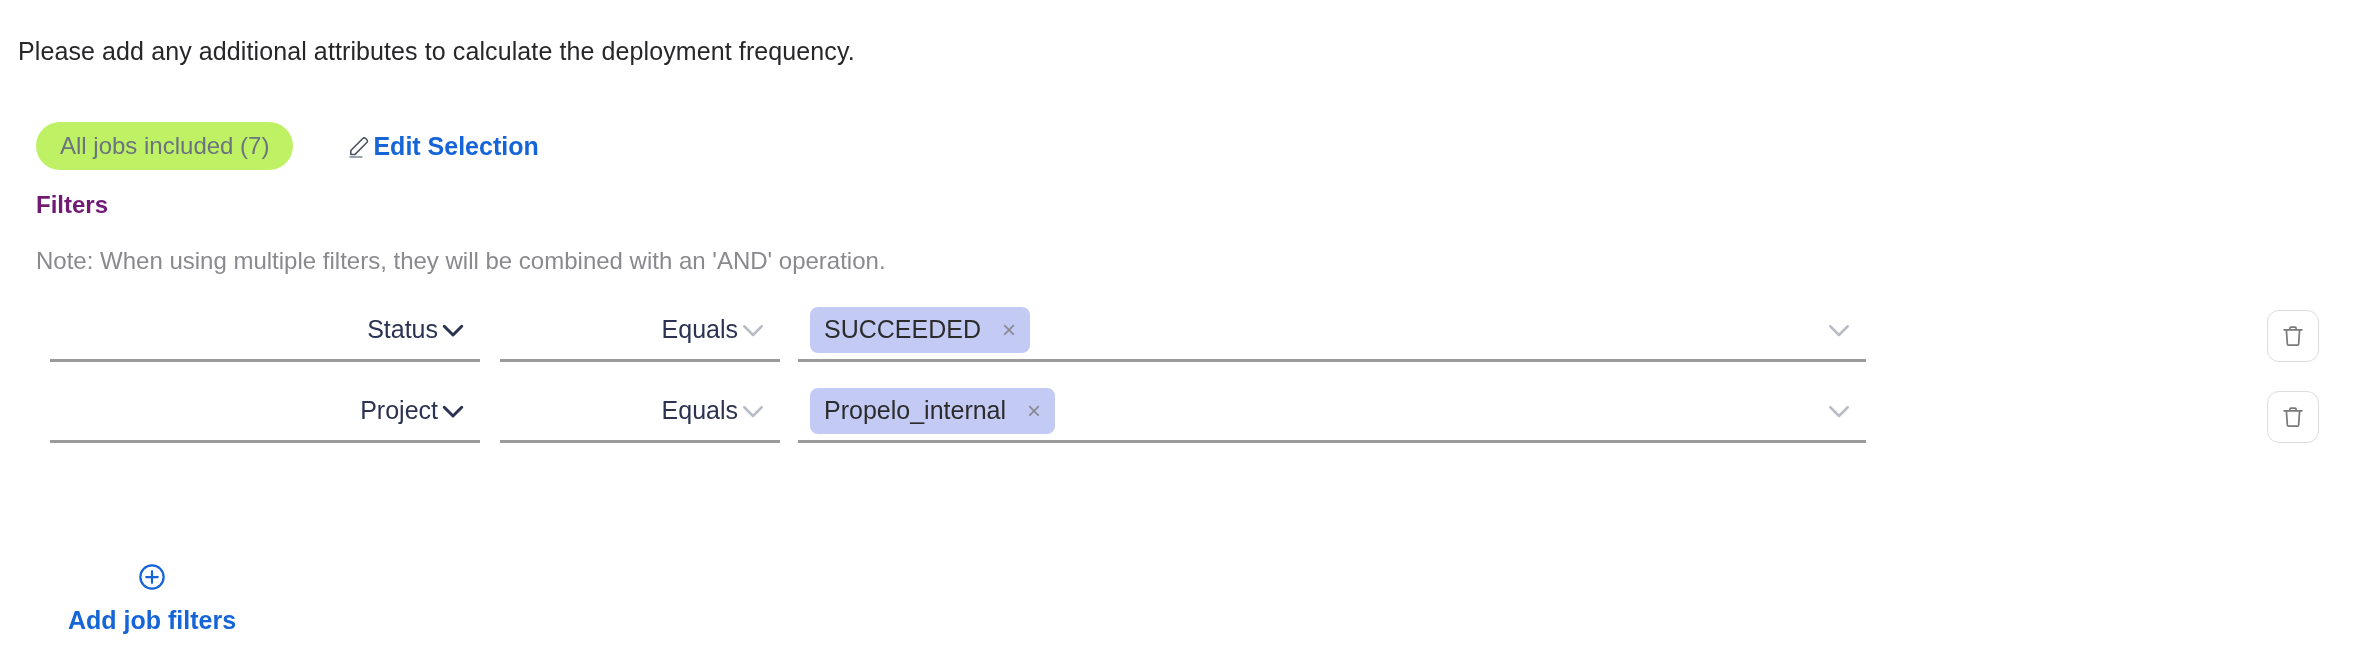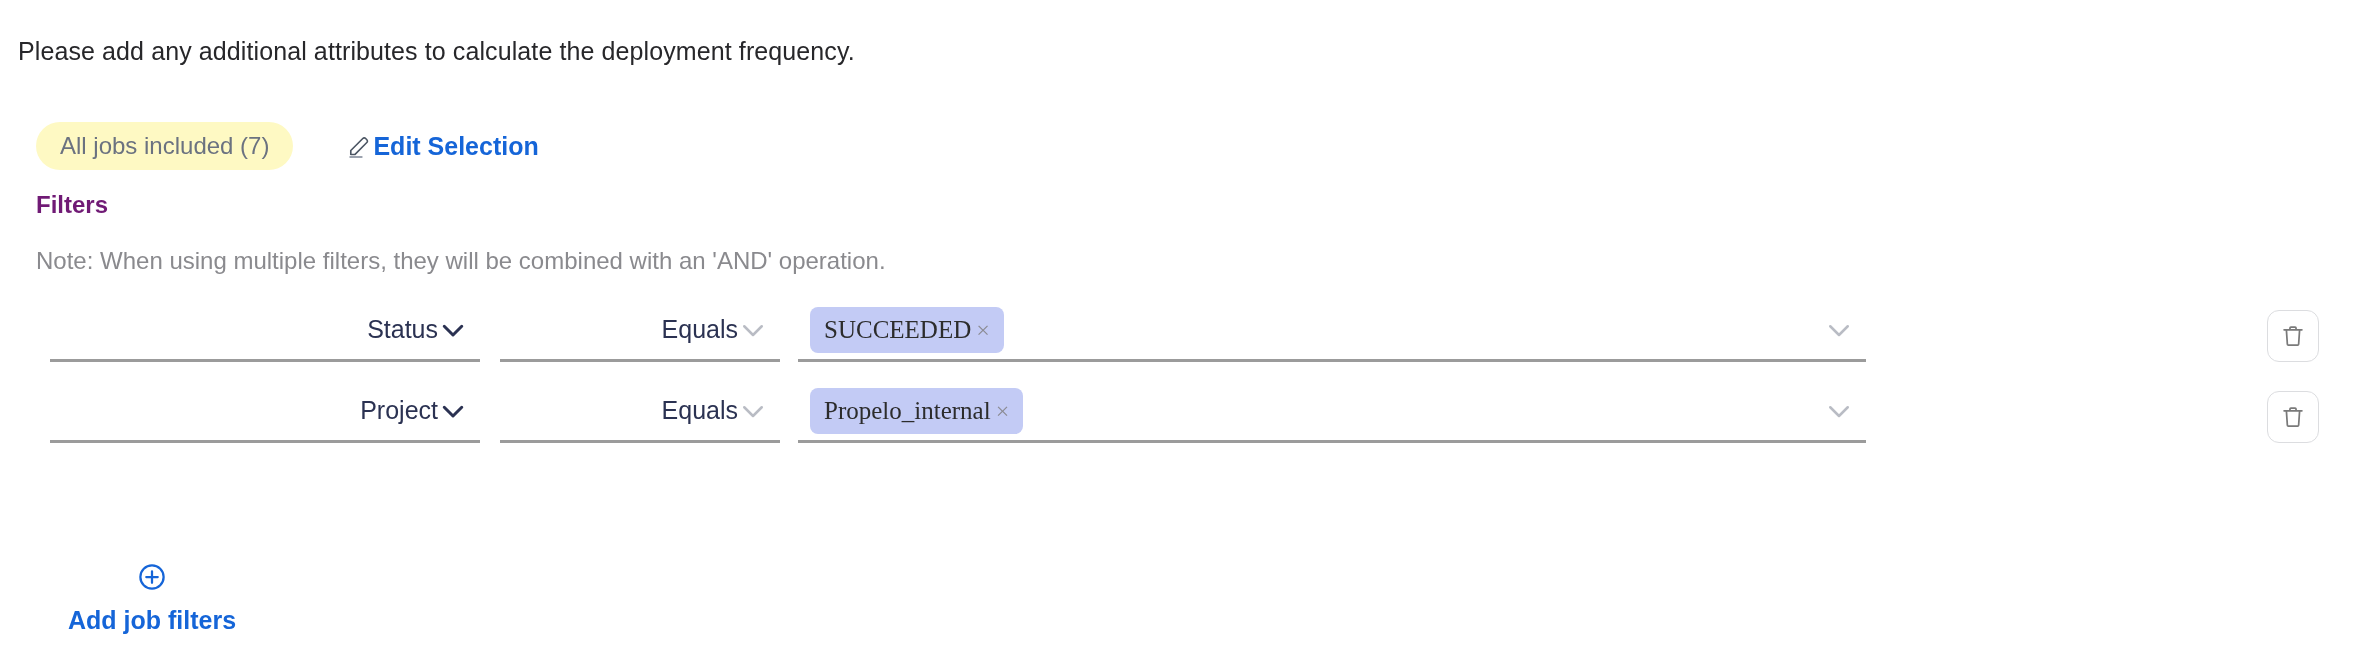--- a/index.html
+++ b/index.html
@@ -33,21 +33,21 @@
   
   .selection-row {
     position: absolute;
     left: 36px;
     top: 122px;
     display: flex;
     align-items: center;
     height: 48px;
   }
   .jobs-pill {
-    background: #fef9c3;
+    background: #bef264;
     color: #6b7280;
     border-radius: 24px;
     height: 48px;
     display: inline-flex;
     align-items: center;
     padding: 0 24px;
     font-size: 24px;
     line-height: 1;
     white-space: nowrap;
   }
@@ -145,27 +145,26 @@
     gap: 10px;
     padding-left: 12px;
     overflow: hidden;
   }
   .chip {
     background: #c3cbf5;
     border-radius: 8px;
     height: 46px;
     display: inline-flex;
     align-items: center;
-    gap: 5px;
+    gap: 21px;
     padding: 0 14px;
     font-size: 25px;
     color: #2c2c2c;
     line-height: 1;
     white-space: nowrap;
-    font-family: Liberation Serif, serif;
   }
   .chip .chip-x {
     color: #8b8b93;
     font-size: 24px;
     line-height: 1;
     cursor: pointer;
   }
 
   
   .delete-btn {

